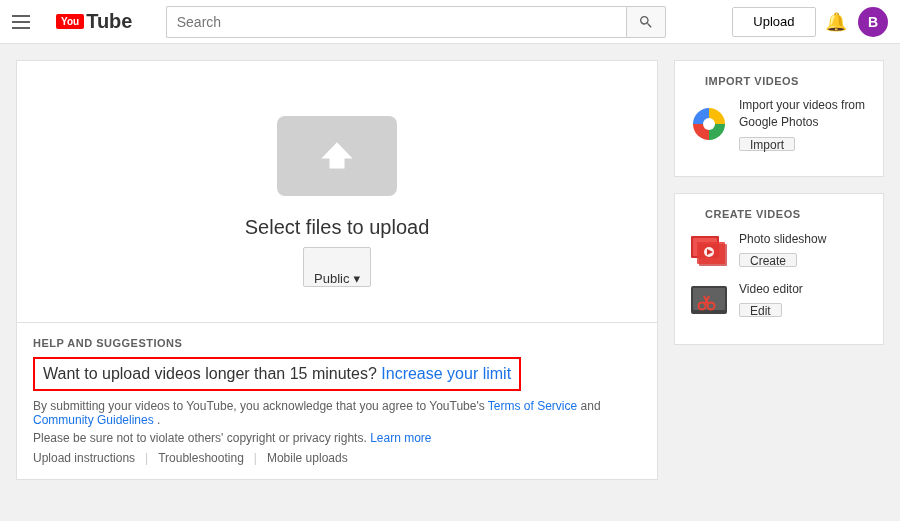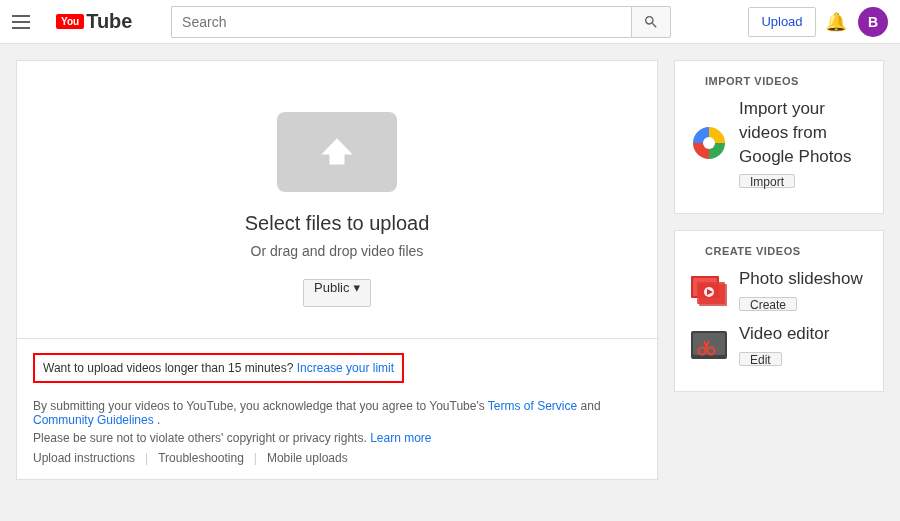--- a/index.html
+++ b/index.html
@@ -47,27 +47,27 @@
       border: 1px solid #ccc;
       cursor: pointer;
       border-radius: 0 2px 2px 0;
       display: flex; align-items: center; justify-content: center;
     }
     .search-btn svg { width: 16px; height: 16px; fill: #606060; }
 
     .header-right { display: flex; align-items: center; gap: 10px; margin-left: auto; }
     .upload-btn {
       height: 30px;
-      padding: 0 12px;
+      padding: 0 20px;
       background: #fff;
       border: 1px solid #ccc;
       border-radius: 2px;
       cursor: pointer;
       font-size: 13px;
-      color: #1d4ed8;
+      color: #000000;
     }
     .bell-icon { font-size: 18px; color: #606060; cursor: pointer; }
     .avatar { width: 30px; height: 30px; border-radius: 50%; background: #8e24aa; color: #fff; display: flex; align-items: center; justify-content: center; font-size: 14px; font-weight: bold; cursor: pointer; }
 
     
     .main-container {
       display: flex;
       gap: 16px;
       padding: 16px;
       max-width: 900px;
@@ -103,45 +103,45 @@
       justify-content: center;
       margin-bottom: 20px;
     }
 
     .upload-arrow-svg { width: 50px; height: 50px; fill: #fff; }
 
     .upload-title { font-size: 20px; color: #333; margin-bottom: 8px; }
     .upload-subtitle { font-size: 14px; color: #606060; margin-bottom: 20px; }
 
     .privacy-btn {
-      height: 28px;
+      height: 40px;
       padding: 0 10px;
       border: 1px solid #ccc;
       background: #f5f5f5;
       border-radius: 2px;
       cursor: pointer;
       font-size: 13px;
       color: #333;
       display: flex;
-      align-items: flex-start;
+      align-items: flex-end;
       gap: 4px;
     }
 
     
     .help-section {
       border-top: 1px solid #e0e0e0;
       padding: 14px 16px;
     }
     .help-title { font-size: 11px; font-weight: bold; color: #606060; margin-bottom: 8px; letter-spacing: 0.5px; }
     .help-highlight {
       border: 2px solid #f00;
       display: inline-block;
       padding: 6px 8px;
-      margin-bottom: 16px;
-      font-size: 12px;
+      margin-bottom: 8px;
+      font-size: 16px;
       color: #333;
     }
     .help-highlight a { color: #1a73e8; text-decoration: none; }
     .help-text { font-size: 12px; color: #606060; margin-bottom: 4px; }
     .help-text a { color: #1a73e8; text-decoration: none; }
     .help-links { font-size: 12px; color: #606060; display: flex; gap: 10px; margin-top: 6px; }
     .help-links a { color: #606060; text-decoration: none; }
     .help-links span { color: #ccc; }
 
     
@@ -149,21 +149,21 @@
 
     .sidebar-card {
       background: #fff;
       border: 1px solid #e0e0e0;
       padding: 14px;
     }
     .sidebar-card-title { font-size: 11px; font-weight: bold; color: #606060; margin-bottom: 10px; letter-spacing: 0.5px; margin-left: 16px; }
 
     .sidebar-item { display: flex; align-items: center; gap: 10px; margin-bottom: 10px; }
     .sidebar-item-text { flex: 1; }
-    .sidebar-item-desc { font-size: 17px; color: #333; margin-bottom: 6px; line-height: 1.4; }
+    .sidebar-item-desc { font-size: 12px; color: #333; margin-bottom: 6px; line-height: 1.4; }
 
     .action-btn {
       height: 14px;
       padding: 0 10px;
       border: 1px solid #ccc;
       background: #f5f5f5;
       border-radius: 2px;
       cursor: pointer;
       font-size: 12px;
       color: #333;
@@ -228,28 +228,28 @@
   <div class="upload-section">
 
     <div class="upload-dropzone">
       <div class="upload-icon-box">
         <svg class="upload-arrow-svg" viewBox="0 0 80 60">
           <rect x="28" y="32" width="24" height="18" fill="white"></rect>
           <polygon points="40,8 65,34 15,34" fill="white"></polygon>
         </svg>
       </div>
       <div class="upload-title">Select files to upload</div>
-      <div class="upload-subtitle">Or drag and drop video files</div>
       <button class="privacy-btn">
         <span>Public</span>
         <span>▾</span>
       </button>
     </div>
 
     <div class="help-section">
+      <div class="help-title">HELP AND SUGGESTIONS</div>
       <div class="help-highlight">
         <span>Want to upload videos longer than 15 minutes?</span>
         <a href="#">Increase your limit</a>
       </div>
       <div class="help-text">
         <span>By submitting your videos to YouTube, you acknowledge that you agree to YouTube's</span>
         <a href="#">Terms of Service</a>
         <span>and</span>
         <a href="#">Community Guidelines</a>
         <span>.</span>

